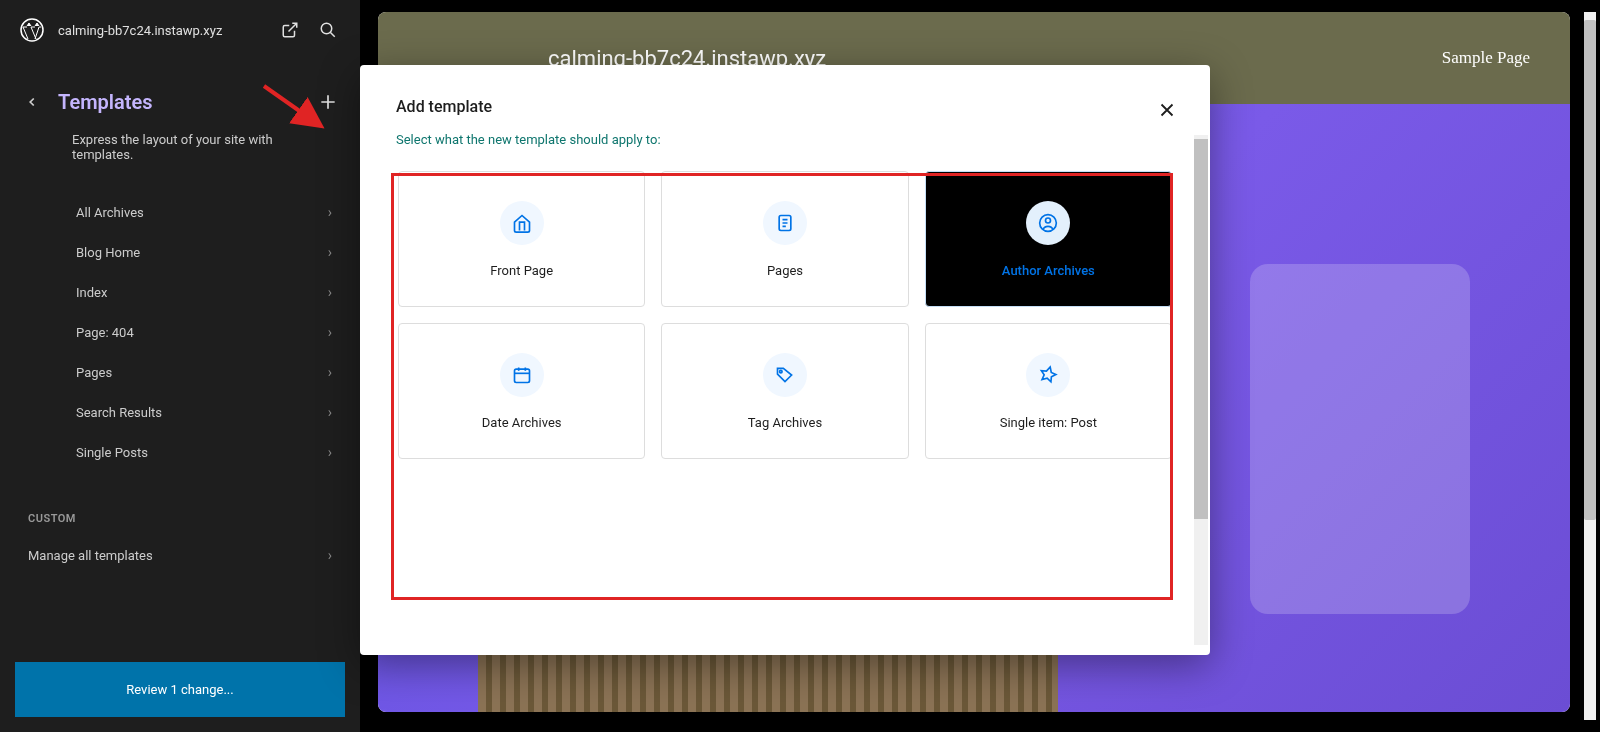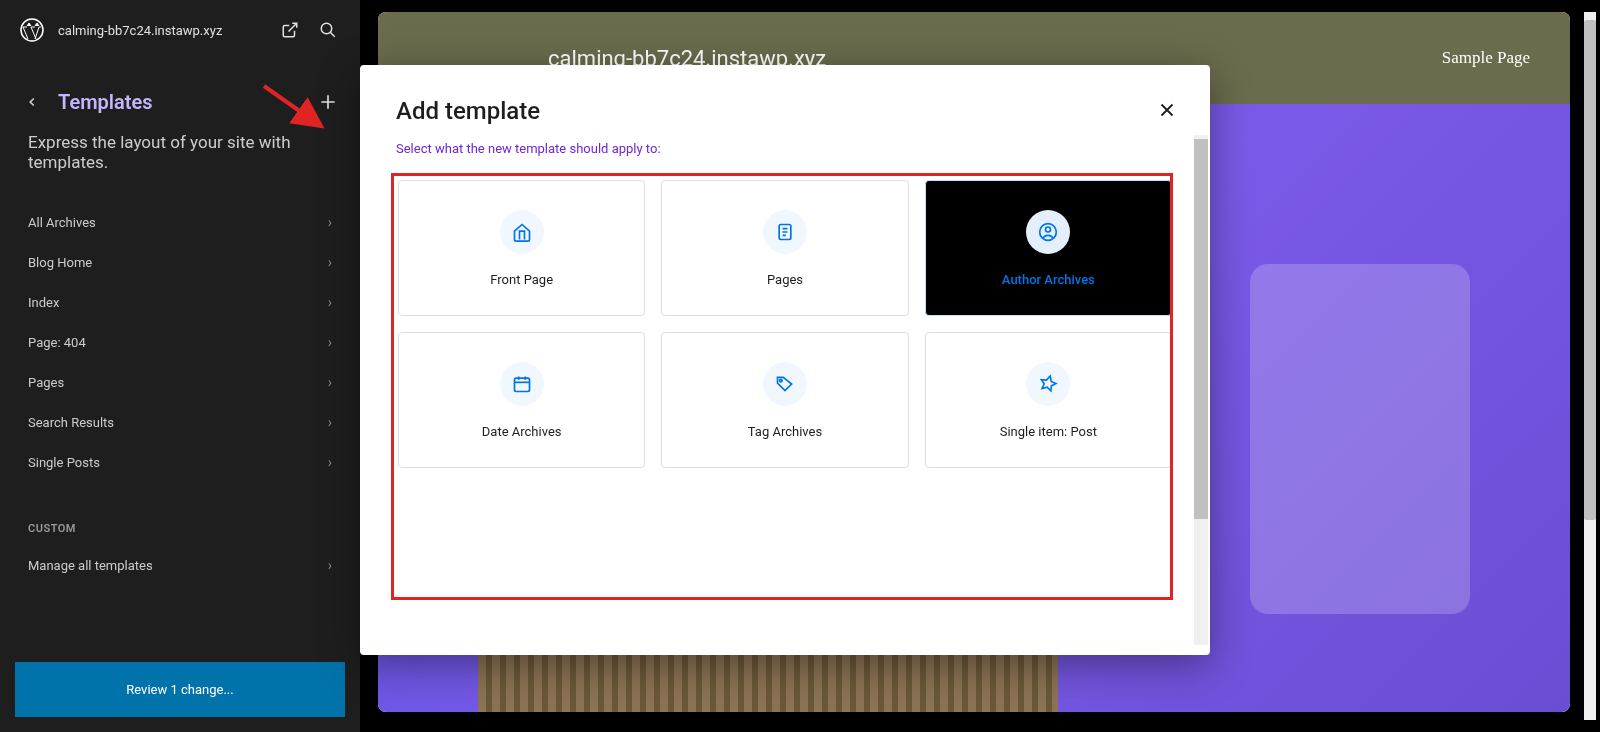--- a/index.html
+++ b/index.html
@@ -6,43 +6,43 @@
 body { width:1600px; height:732px; background:#000; overflow:hidden; position:relative; }
 .sidebar { position:absolute; left:0; top:0; width:360px; height:732px; background:#1e1e1e; color:#e0e0e0; }
 .sidebar-top { display:flex; align-items:center; height:60px; padding:0 20px; gap:14px; }
 .wp-logo { width:24px; height:24px; }
 .site-name { flex:1; font-size:13px; color:#e0e0e0; }
 .icon-btn { width:24px; height:24px; display:flex; align-items:center; justify-content:center; cursor:pointer; color:#e0e0e0; }
 .templates-header { display:flex; align-items:center; padding:30px 20px 10px 20px; gap:14px; }
 .back-btn { width:24px; height:24px; display:flex; align-items:center; justify-content:center; cursor:pointer; }
 .templates-title { flex:1; font-size:20px; font-weight:600; color:#c4b5fd; }
 .add-btn { width:24px; height:24px; color:#e0e0e0; cursor:pointer; display:flex; align-items:center; justify-content:center; font-size:22px; }
-.sidebar-desc { padding:8px 28px 20px; font-size:17px; color:#ccc; }
-.template-list { padding:10px 0; }
+.sidebar-desc { padding:8px 28px 20px; font-size:13px; color:#ccc;margin-left:44px; }
+.template-list { padding:10px 0;margin-left:48px; }
 .template-item { display:flex; align-items:center; justify-content:space-between; padding:12px 28px; font-size:13px; color:#ccc; cursor:pointer; }
 .chev { color:#888; font-size:14px; }
 .custom-label { padding:30px 28px 10px; font-size:11px; font-weight:600; color:#999; letter-spacing:0.5px; }
 .review-btn { position:absolute; bottom:15px; left:15px; right:15px; background:#0073aa; color:#fff; text-align:center; padding:20px 0; font-size:13px; cursor:pointer; }
 
 .preview { position:absolute; left:378px; top:12px; width:1192px; height:700px; background:#fff; border-radius:8px; overflow:hidden; }
 .preview-header { height:92px; background:#6b6b4d; display:flex; align-items:center; padding:0 40px; justify-content:space-between; }
 .preview-site { color:#fff; font-size:22px; margin-left:130px; }
 .preview-menu { color:#fff; font-size:17px; font-family:Georgia,serif; }
 .preview-body { height:608px; background:linear-gradient(135deg,#5b51e0 0%,#7a5ae8 50%,#6b4dd4 100%); position:relative; }
 .preview-card-peek { position:absolute; right:100px; top:160px; width:220px; height:350px; background:rgba(255,255,255,0.2); border-radius:18px; }
 .preview-strip { position:absolute; bottom:0; left:100px; width:580px; height:60px; background:repeating-linear-gradient(90deg,#8b7355 0,#8b7355 8px,#6b5838 8px,#6b5838 14px); border-radius:0 0 0 0; }
 .preview-scroll { position:absolute; right:0; top:12px; bottom:12px; width:18px; }
 .preview-scroll-track { position:absolute; right:4px; top:0; width:12px; height:100%; background:#f0f0f0; }
 .preview-scroll-thumb { position:absolute; right:4px; top:8px; width:12px; height:500px; background:#c0c0c0; border-radius:2px; }
 
 .modal { position:absolute; left:360px; top:65px; width:850px; height:590px; background:#fff; border-radius:4px; box-shadow:0 10px 40px rgba(0,0,0,0.4); display:flex; flex-direction:column; overflow:hidden; }
 .modal-head { padding:32px 36px 12px; position:relative; }
-.modal-title { font-size:24px; font-weight:500; color:#1e1e1e; }
+.modal-title { font-size:16px; font-weight:500; color:#1e1e1e; }
 .modal-close { position:absolute; right:28px; top:30px; width:30px; height:30px; cursor:pointer; color:#1e1e1e; display:flex; align-items:center; justify-content:center; }
-.modal-sub { padding:4px 36px 16px; font-size:13px; color:#6d28d9; }
+.modal-sub { padding:4px 36px 16px; font-size:13px; color:#0f766e; }
 .grid { display:grid; grid-template-columns:repeat(3,1fr); gap:16px; padding:8px 2px; }
 .card { border:1px solid #ddd; border-radius:4px; height:136px; display:flex; flex-direction:column; align-items:center; justify-content:center; gap:18px; cursor:pointer; background:#fff; }
 .card.active { background:#000000; border-color:#c5dff7; }
 .card.active .card-label { color:#0073e6; font-weight:500; }
 .card-icon { width:44px; height:44px; border-radius:50%; background:#f0f7ff; display:flex; align-items:center; justify-content:center; color:#0073e6; }
 .card.active .card-icon { background:#e3f0fc; }
 .card-label { font-size:13px; color:#1e1e1e; }
 .modal-scroll { position:absolute; right:0; top:70px; bottom:10px; width:18px; }
 .modal-scroll-track { width:14px; height:100%; background:#f0f0f0; margin-left:2px; }
 .modal-scroll-thumb { position:absolute; left:2px; top:4px; width:14px; height:380px; background:#c0c0c0; }

